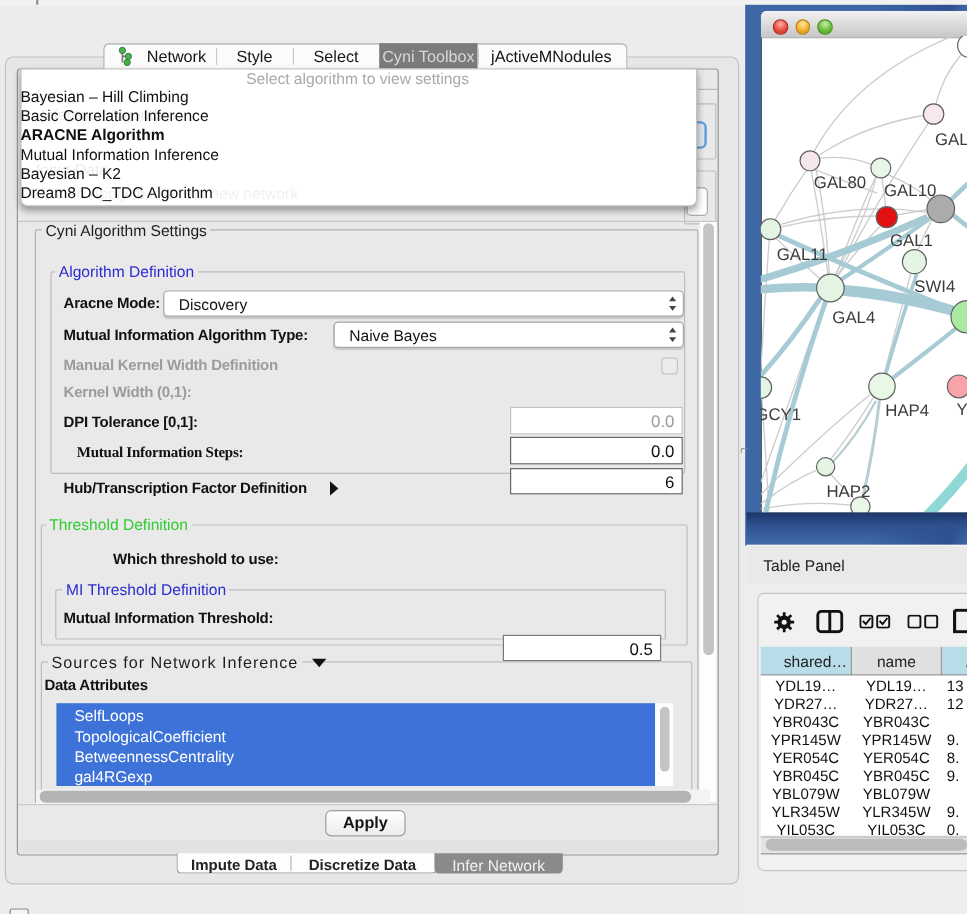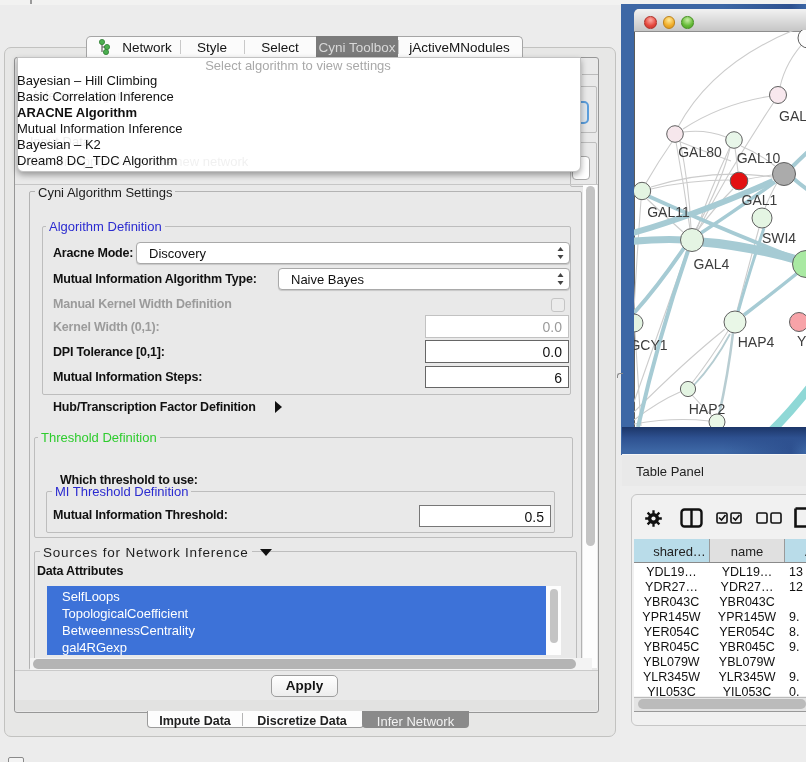--- a/index.html
+++ b/index.html
@@ -7,21 +7,21 @@
        font-family:"Liberation Sans",sans-serif;}
   .abs{position:absolute;}
   #stage{position:relative;width:806px;height:762px;}
   .b{font-weight:bold;}
   .lbl{font-size:12.5px;letter-spacing:-0.2px;color:#111;}
   .dis{color:#9b9b9b;}
   .combo{position:absolute;background:#fff;border:1px solid #a9a9a9;border-radius:4px;
          box-shadow:0 1px 1px rgba(0,0,0,0.15);font-size:13px;color:#111;}
   .combo .tx{position:absolute;left:12px;top:3px;}
   .combo .ar{position:absolute;right:4px;top:2px;width:9px;height:16px;}
-  .inp{position:absolute;background:#fff;font-size:14px;color:#111;text-align:right;}
+  .inp{position:absolute;background:#fff;font-size:14px;color:#111;text-align:right;margin-top:24px;}
   .inp span{position:absolute;right:6px;top:3px;}
   .gbox{position:absolute;border:1px solid #bdbdbd;border-radius:2px;}
   .gtit{position:absolute;font-size:13px;background:#e9e9e9;padding:0 3px;}
 </style>
 </head>
 <body>
 <div id="stage">
 
   <div class="abs" style="left:0;top:0;width:806px;height:5px;background:#f2f2f1;"></div>
   <div class="abs" style="left:30px;top:0;width:2px;height:4px;background:#9a9a9a;"></div>
@@ -82,34 +82,34 @@
   <div class="lbl b dis abs" style="left:53px;top:297px;">Manual Kernel Width Definition</div>
   <div class="abs" style="left:551px;top:298px;width:12px;height:12px;background:#ececec;border:1px solid #c5c5c5;border-radius:3px;"></div>
   <div class="lbl b dis abs" style="left:53px;top:320px;">Kernel Width (0,1):</div>
   <div class="inp" style="left:425px;top:315px;width:142px;height:21px;border:1px solid #c2c2c2;">
       <span class="dis">0.0</span>
     </div>
   <div class="lbl b abs" style="left:53px;top:345px;">DPI Tolerance [0,1]:</div>
   <div class="inp" style="left:425px;top:340px;width:142px;height:21px;border:1.5px solid #666;">
       <span>0.0</span>
     </div>
-  <div class="lbl b abs" style="left:53px;top:370px;">Mutual Information Steps:</div>
+  <div class="lbl b abs" style="left:64px;top:370px;font-family:Liberation Serif, serif;">Mutual Information Steps:</div>
   <div class="inp" style="left:425px;top:366px;width:142px;height:20px;border:1.5px solid #666;">
       <span>6</span>
     </div>
 
   <div class="lbl b abs" style="left:53px;top:400px;">Hub/Transcription Factor Definition</div>
   <svg class="abs" style="left:273px;top:400px;" width="10" height="14" viewBox="0 0 10 14">
       <path d="M2 1 L9 7 L2 13 Z" fill="#111"></path>
     </svg>
 
   <div class="gbox" style="left:34px;top:437px;width:537px;height:99px;"></div>
   <div class="gtit" style="left:38px;top:430px;color:#2ecc2e;">Threshold Definition</div>
 
-  <div class="lbl b abs" style="left:60px;top:473px;width:172px;text-align:left;">Which threshold to use:</div>
+  <div class="lbl b abs" style="left:60px;top:459px;width:172px;text-align:right;">Which threshold to use:</div>
 
   <div class="gbox" style="left:46px;top:491px;width:507px;height:40px;"></div>
   <div class="gtit" style="left:52px;top:484px;color:#2b2bd0;">MI Threshold Definition</div>
   <div class="lbl b abs" style="left:53px;top:508px;">Mutual Information Threshold:</div>
   <div class="inp" style="left:419px;top:505px;width:130px;height:20px;border:1.5px solid #777;">
       <span>0.5</span>
     </div>
 
   <div class="gbox" style="left:34px;top:551px;width:541px;height:117px;"></div>
   <div class="gtit" style="left:40px;top:545px;color:#1e1e1e;font-size:13.5px;letter-spacing:0.8px;">Sources for Network Inference</div>

